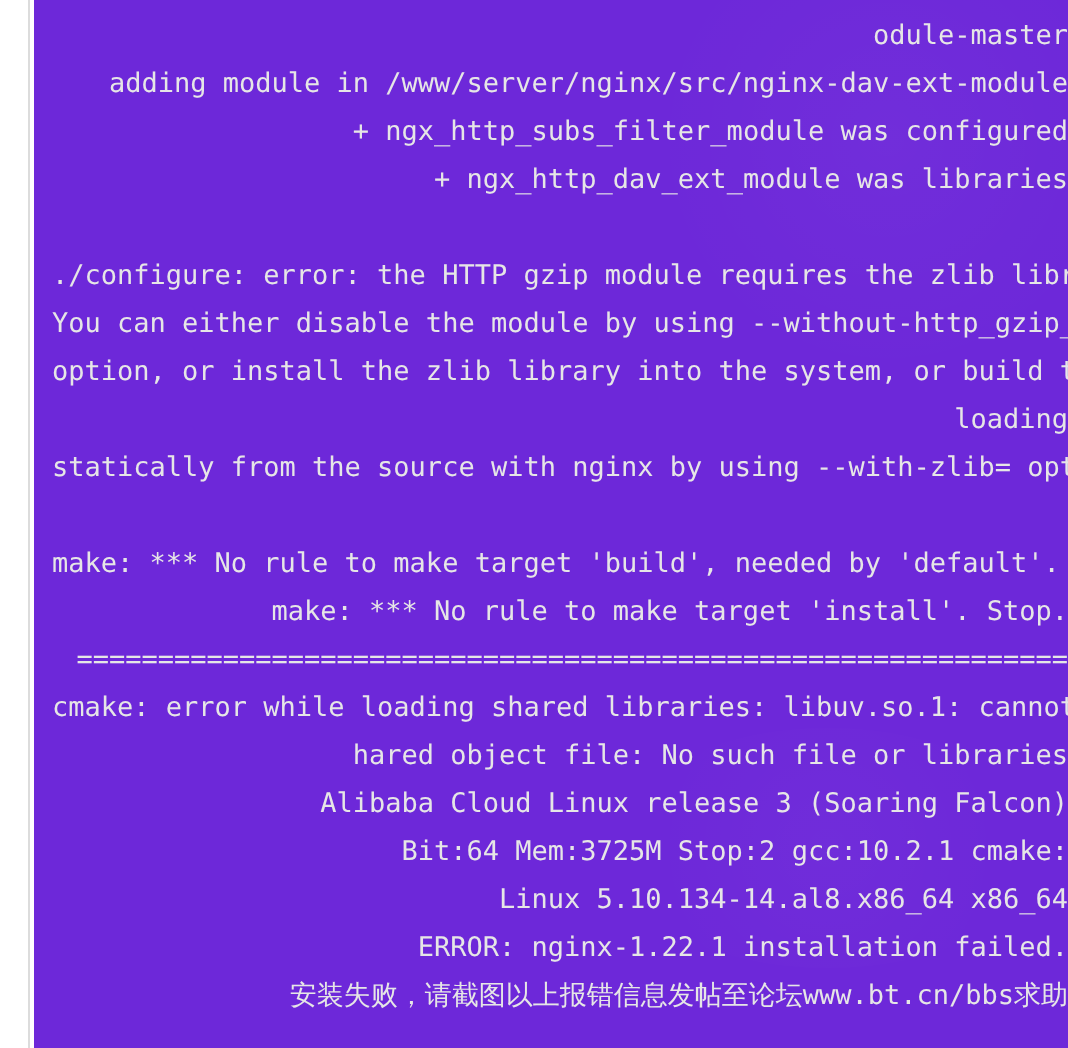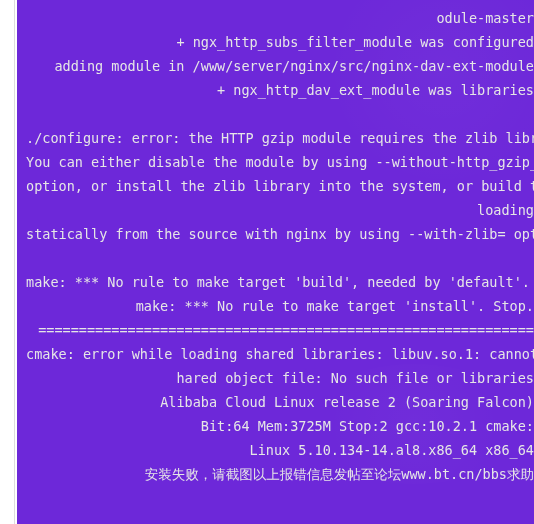--- a/index.html
+++ b/index.html
@@ -83,35 +83,36 @@
 <div id="screenshot">
 
   <div class="left-gutter"></div>
   <div class="gutter-rule"></div>
 
   <div class="terminal">
     <div class="watermark"></div>
     <div class="watermark2"></div>
     <div class="lines" id="terminal-lines">
         <div class="line"><span class="seg-white">odule-master</span></div>
+        <div class="line"><span class="seg-white">adding module in /www/server/nginx/src/nginx-dav-ext-module</span></div>
         <div class="line"><span class="seg-white">+ ngx_http_subs_filter_module was configured</span></div>
-        <div class="line"><span class="seg-white">adding module in /www/server/nginx/src/nginx-dav-ext-module</span></div>
         <div class="line"><span class="seg-white">+ ngx_http_dav_ext_module was libraries</span></div>
         <div class="line blank"> </div>
         <div class="line"><span class="seg-white">./configure: error: the HTTP gzip module requires the zlib library.</span></div>
         <div class="line"><span class="seg-white">You can either disable the module by using --without-http_gzip_module</span></div>
         <div class="line"><span class="seg-white">option, or install the zlib library into the system, or build the zlib</span></div>
         <div class="line"><span class="seg-white">loading</span></div>
         <div class="line"><span class="seg-white">statically from the source with nginx by using --with-zlib= option.</span></div>
         <div class="line blank"> </div>
         <div class="line"><span class="seg-white">make: *** No rule to make target 'build', needed by 'default'. Stop.</span></div>
         <div class="line"><span class="seg-white">make: *** No rule to make target 'install'. Stop.</span></div>
         <div class="line"><span class="seg-white">=============================================================</span></div>
         <div class="line"><span class="seg-white">cmake: error while loading shared libraries: libuv.so.1: cannot open s</span></div>
         <div class="line"><span class="seg-white">hared object file: No such file or libraries</span></div>
-        <div class="line"><span class="seg-white">Alibaba Cloud Linux release 2 (Soaring Falcon)</span></div>
+        <div class="line"><span class="seg-white">Alibaba Cloud Linux release 3 (Soaring Falcon)</span></div>
         <div class="line"><span class="seg-white">Bit:64 Mem:3725M Stop:2 gcc:10.2.1 cmake:</span></div>
         <div class="line"><span class="seg-white">Linux 5.10.134-14.al8.x86_64 x86_64</span></div>
+        <div class="line"><span class="seg-white">ERROR: nginx-1.22.1 installation failed.</span></div>
         <div class="line"><span class="seg-white">安装失败，请截图以上报错信息发帖至论坛www.bt.cn/bbs求助</span></div>
       </div>
   </div>
 
 </div>
 
 </body></html>

